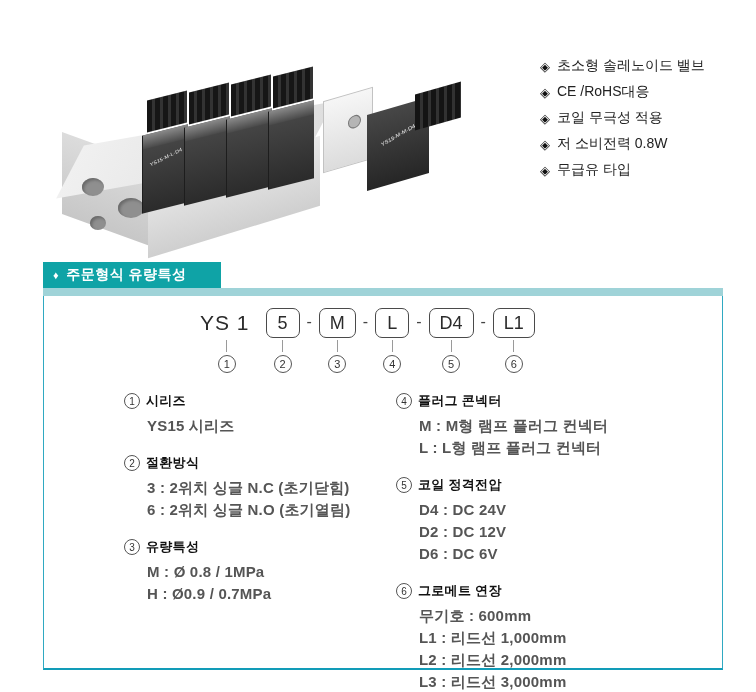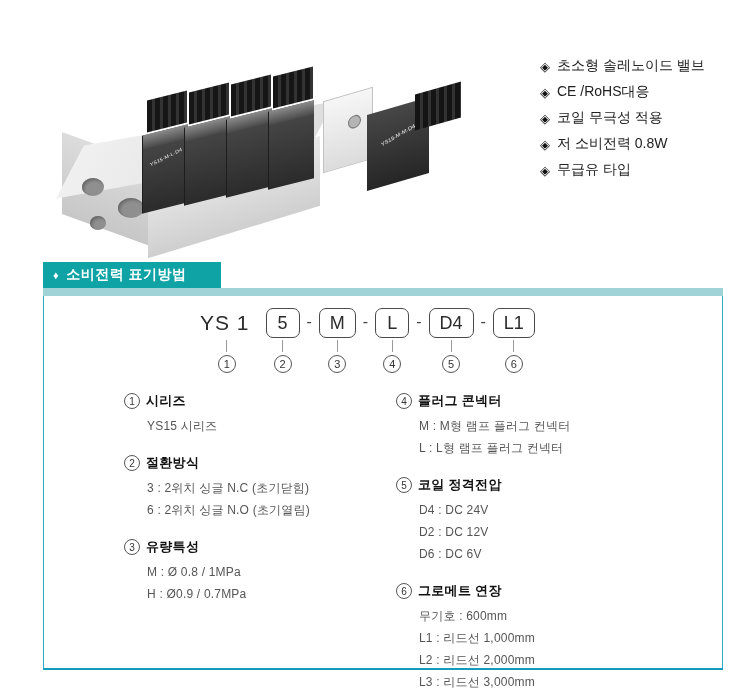--- a/index.html
+++ b/index.html
@@ -98,22 +98,22 @@
     justify-content:center; }
 
   
   .spec-col { position:absolute; top:96px; width:270px; }
   .spec-col.left  { left:80px; }
   .spec-col.right { left:352px; }
   .spec-group { margin-bottom:17px; }
   .spec-heading { display:flex; align-items:center; margin-bottom:5px; }
   .spec-heading .circ { width:16px; height:16px; font-size:10px; margin-right:6px; }
   .spec-title { font-size:13px; font-weight:bold; color:#111; letter-spacing:0.3px; }
-  .spec-line { font-size:12px; color:#555; line-height:22px; padding-left:23px;
-    letter-spacing:0.2px; }
+  .spec-line { font-size:15px; color:#555; line-height:22px; padding-left:23px;
+    letter-spacing:0.2px;font-weight:bold; }
 </style>
 </head>
 <body>
 
 <div class="photo photo-left">
   <div class="face base-front"></div>
   <div class="face base-side"></div>
   <div class="face base-top"></div>
   <div class="hole hole-a"></div>
   <div class="hole hole-b"></div>
@@ -165,21 +165,21 @@
     <span>저 소비전력 0.8W</span>
   </div>
   <div class="feature-row">
     <span class="bullet">◈</span>
     <span>무급유 타입</span>
   </div>
 </div>
 
 <div class="section-title">
   <span class="tmark">♦</span>
-  <span>소비전력 표기방법</span>
+  <span>주문형식 유량특성</span>
 </div>
 <div class="section-band"></div>
 
 <div class="order-box">
 
   <div class="diagram">
     <div class="seg">
       <div class="code plain">YS 1</div>
       <div class="drop"></div>
       <div class="circ">1</div>

